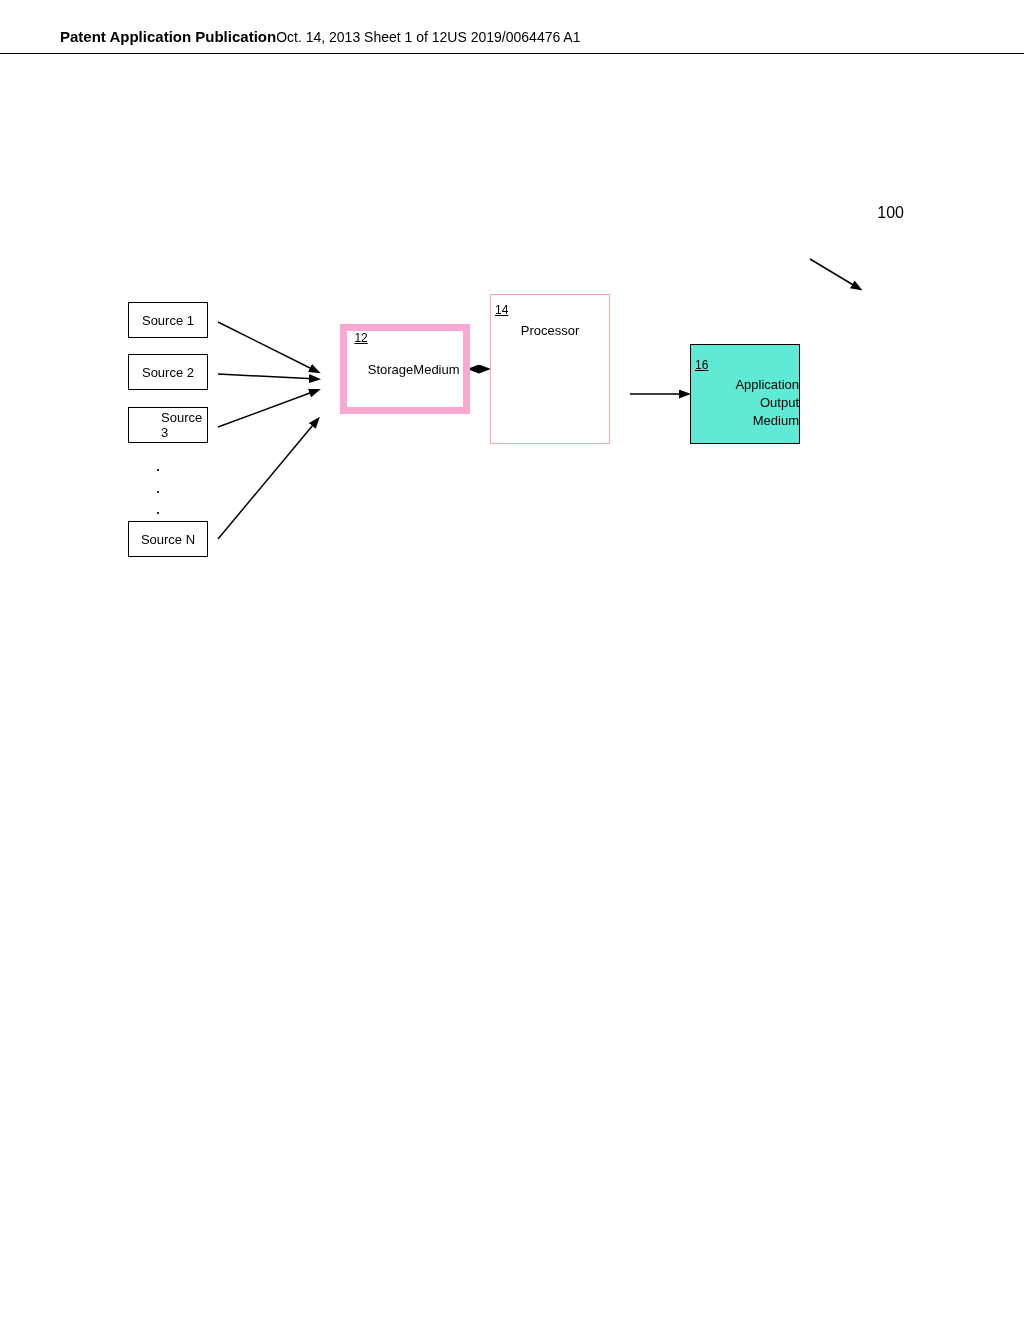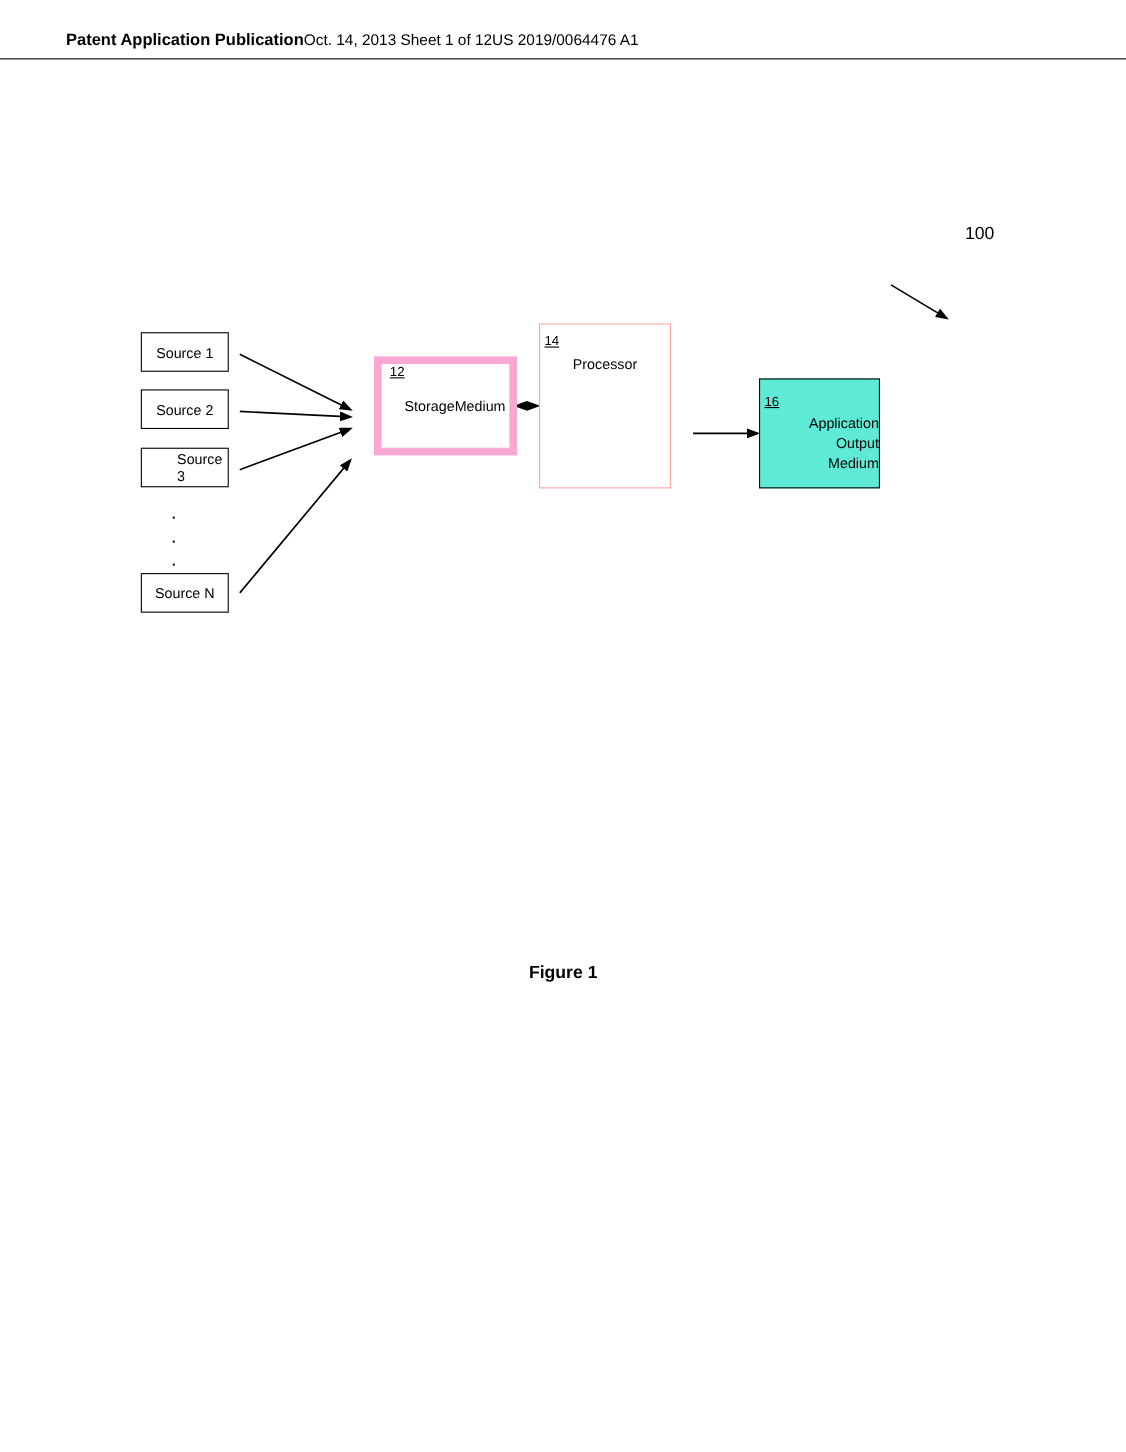--- a/index.html
+++ b/index.html
@@ -231,15 +231,14 @@
     <span style="margin-top:6px;">Processor</span>
   </div>
 
   <div class="collection-box">
     <span class="ref-label" style="font-size:12px; align-self:flex-start; margin-left:4px; margin-bottom:2px;">16</span>
     <span>Application</span>
     <span>Output</span>
     <span>Medium</span>
   </div>
 
-  <div class="figure-caption">Figure 1</div>
 
 </div>
 
 </body></html>

